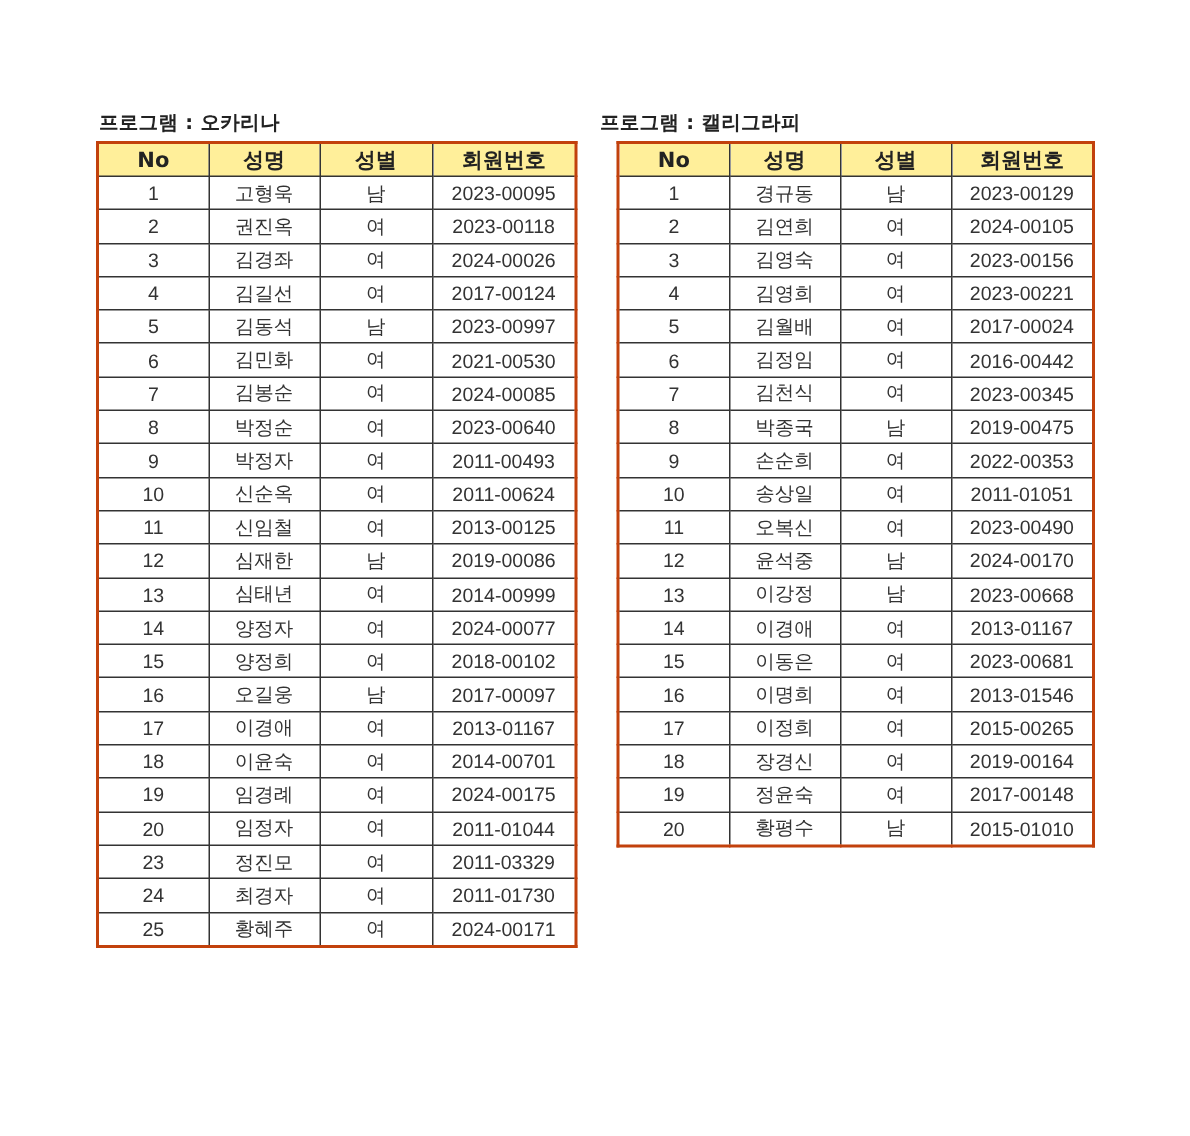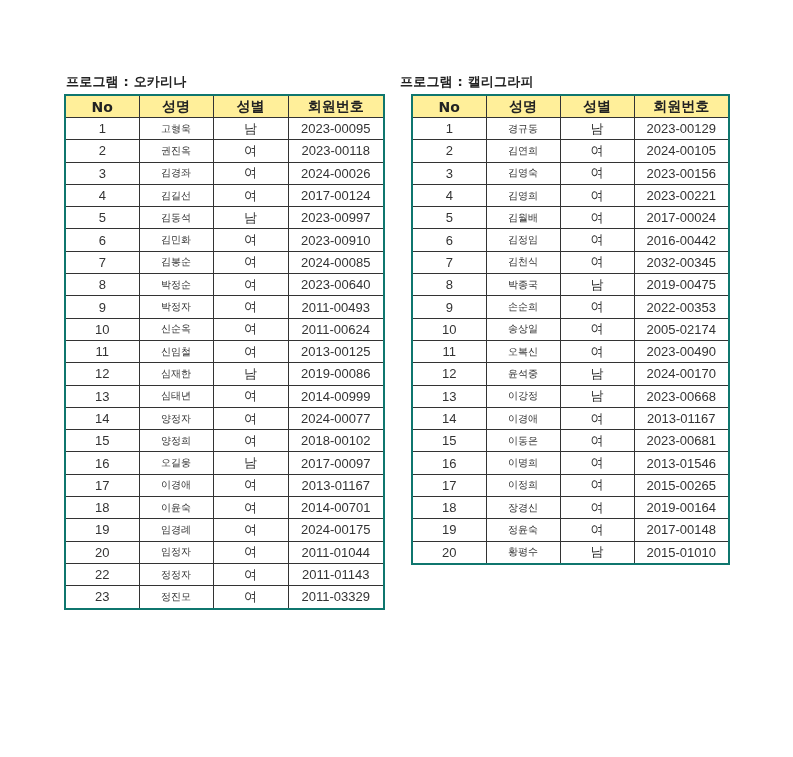--- a/index.html
+++ b/index.html
@@ -3,22 +3,22 @@
 <meta charset="utf-8">
 <style>
   html, body { margin:0; padding:0; background:#ffffff; }
   body { width:793px; height:757px; position:relative; overflow:hidden;
          font-family: "DejaVu Sans", "Liberation Sans", sans-serif; color:#222; }
   .prog-title { position:absolute; top:73px; font-size:13px; font-weight:bold; color:#222; letter-spacing:0.2px; }
   table.roster { position:absolute; top:94px; border-collapse:collapse; table-layout:fixed; font-size:13px; }
   table.roster th, table.roster td { border:1.5px solid #333; text-align:center; padding:0; height:21.3px; white-space:nowrap; overflow:hidden; }
   table.roster th { background:#ffef9a; font-weight:bold; font-size:14px; color:#222; height:21px; }
   table.roster td { color:#333; font-family: "Liberation Sans", "DejaVu Sans", sans-serif; }
-  table.roster td.nm { font-family: "DejaVu Sans", sans-serif; font-size:10px; }
-  table.roster { border:2px solid #0f766e; }
+  table.roster td.nm { font-family: "DejaVu Sans", sans-serif; font-size:13px; }
+  table.roster { border:2px solid #c2410c; }
 </style>
 </head>
 <body>
 
 <div class="prog-title" style="left:66px;text-align:right;">프로그램 : 오카리나</div>
 <table class="roster" style="left:64px; width:319px;">
   <colgroup>
       <col style="width:74px">
       <col style="width:74px">
       <col style="width:75px">
@@ -60,21 +60,21 @@
       <tr>
         <td>5</td>
         <td class="nm">김동석</td>
         <td>남</td>
         <td>2023-00997</td>
       </tr>
       <tr>
         <td>6</td>
         <td class="nm">김민화</td>
         <td>여</td>
-        <td>2023-00910</td>
+        <td>2021-00530</td>
       </tr>
       <tr>
         <td>7</td>
         <td class="nm">김봉순</td>
         <td>여</td>
         <td>2024-00085</td>
       </tr>
       <tr>
         <td>8</td>
         <td class="nm">박정순</td>
@@ -147,30 +147,36 @@
         <td>여</td>
         <td>2024-00175</td>
       </tr>
       <tr>
         <td>20</td>
         <td class="nm">임정자</td>
         <td>여</td>
         <td>2011-01044</td>
       </tr>
       <tr>
-        <td>22</td>
-        <td class="nm">정정자</td>
-        <td>여</td>
-        <td>2011-01143</td>
-      </tr>
-      <tr>
         <td>23</td>
         <td class="nm">정진모</td>
         <td>여</td>
         <td>2011-03329</td>
+      </tr>
+      <tr>
+        <td>24</td>
+        <td class="nm">최경자</td>
+        <td>여</td>
+        <td>2011-01730</td>
+      </tr>
+      <tr>
+        <td>25</td>
+        <td class="nm">황혜주</td>
+        <td>여</td>
+        <td>2024-00171</td>
       </tr>
     </tbody>
 </table>
 
 <div class="prog-title" style="left:400px;">프로그램 : 캘리그라피</div>
 <table class="roster" style="left:411px; width:317px;">
   <colgroup>
       <col style="width:74px">
       <col style="width:74px">
       <col style="width:74px">
@@ -218,39 +224,39 @@
       <tr>
         <td>6</td>
         <td class="nm">김정임</td>
         <td>여</td>
         <td>2016-00442</td>
       </tr>
       <tr>
         <td>7</td>
         <td class="nm">김천식</td>
         <td>여</td>
-        <td>2032-00345</td>
+        <td>2023-00345</td>
       </tr>
       <tr>
         <td>8</td>
         <td class="nm">박종국</td>
         <td>남</td>
         <td>2019-00475</td>
       </tr>
       <tr>
         <td>9</td>
         <td class="nm">손순희</td>
         <td>여</td>
         <td>2022-00353</td>
       </tr>
       <tr>
         <td>10</td>
         <td class="nm">송상일</td>
         <td>여</td>
-        <td>2005-02174</td>
+        <td>2011-01051</td>
       </tr>
       <tr>
         <td>11</td>
         <td class="nm">오복신</td>
         <td>여</td>
         <td>2023-00490</td>
       </tr>
       <tr>
         <td>12</td>
         <td class="nm">윤석중</td>

